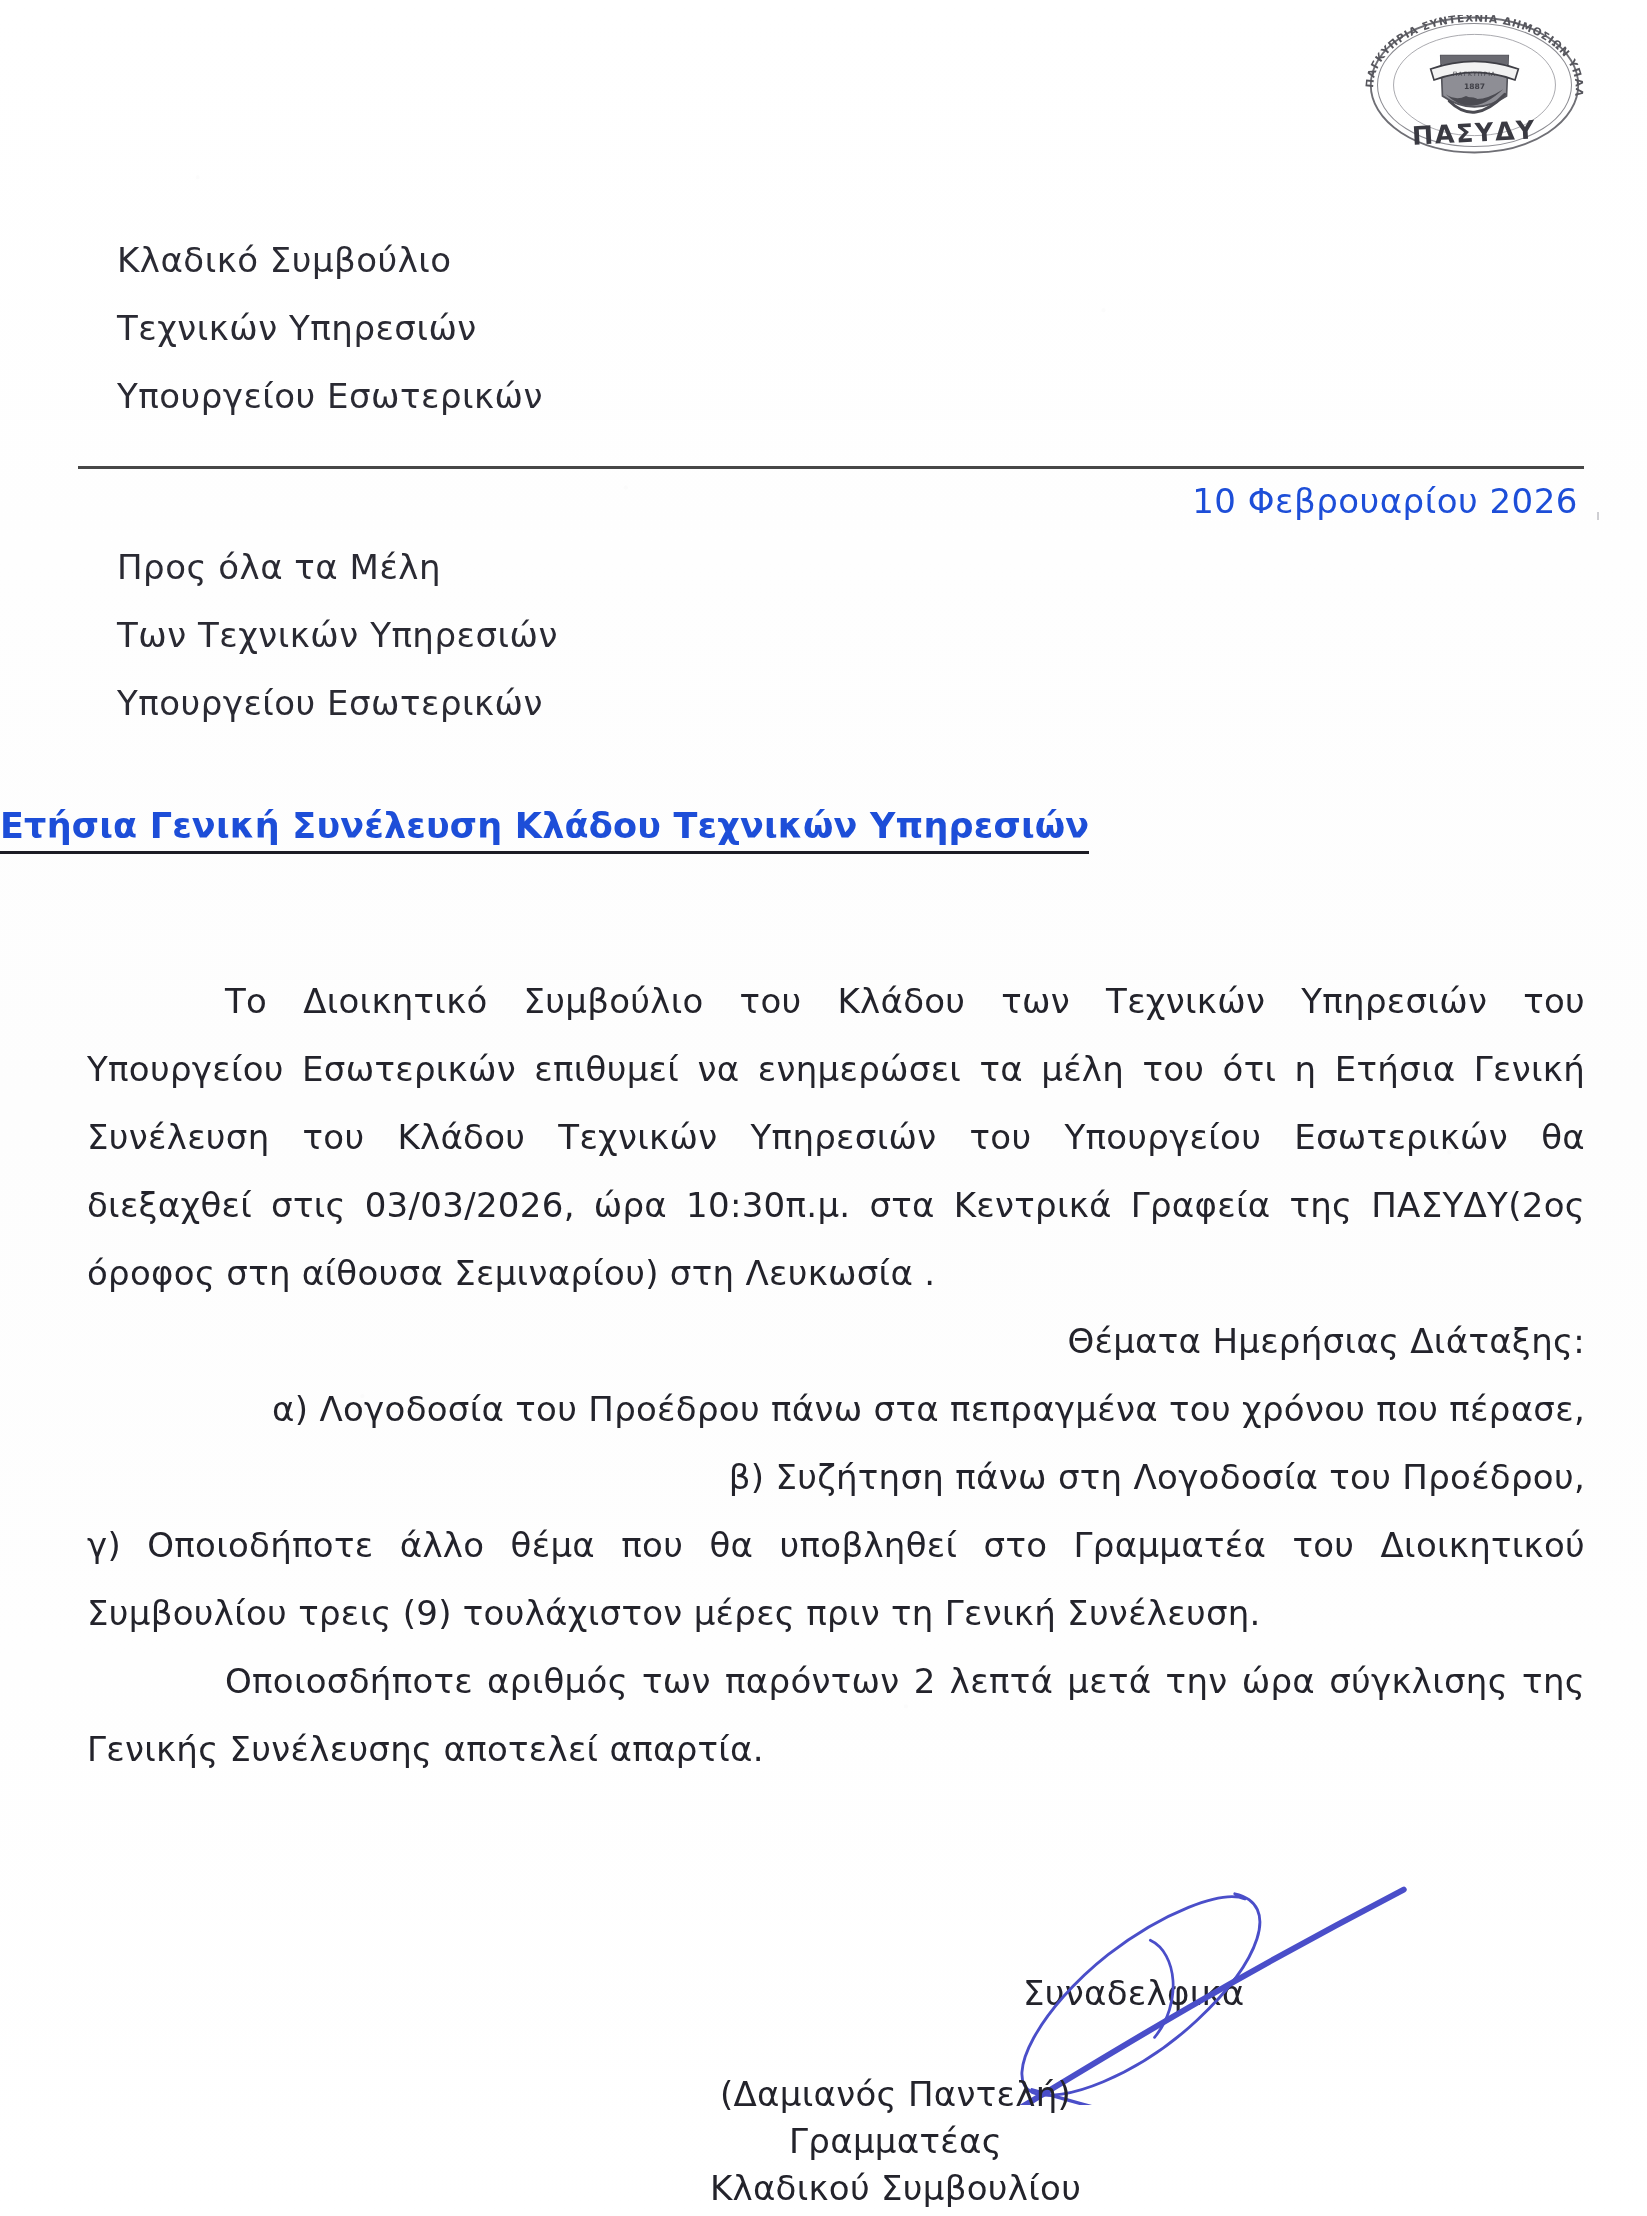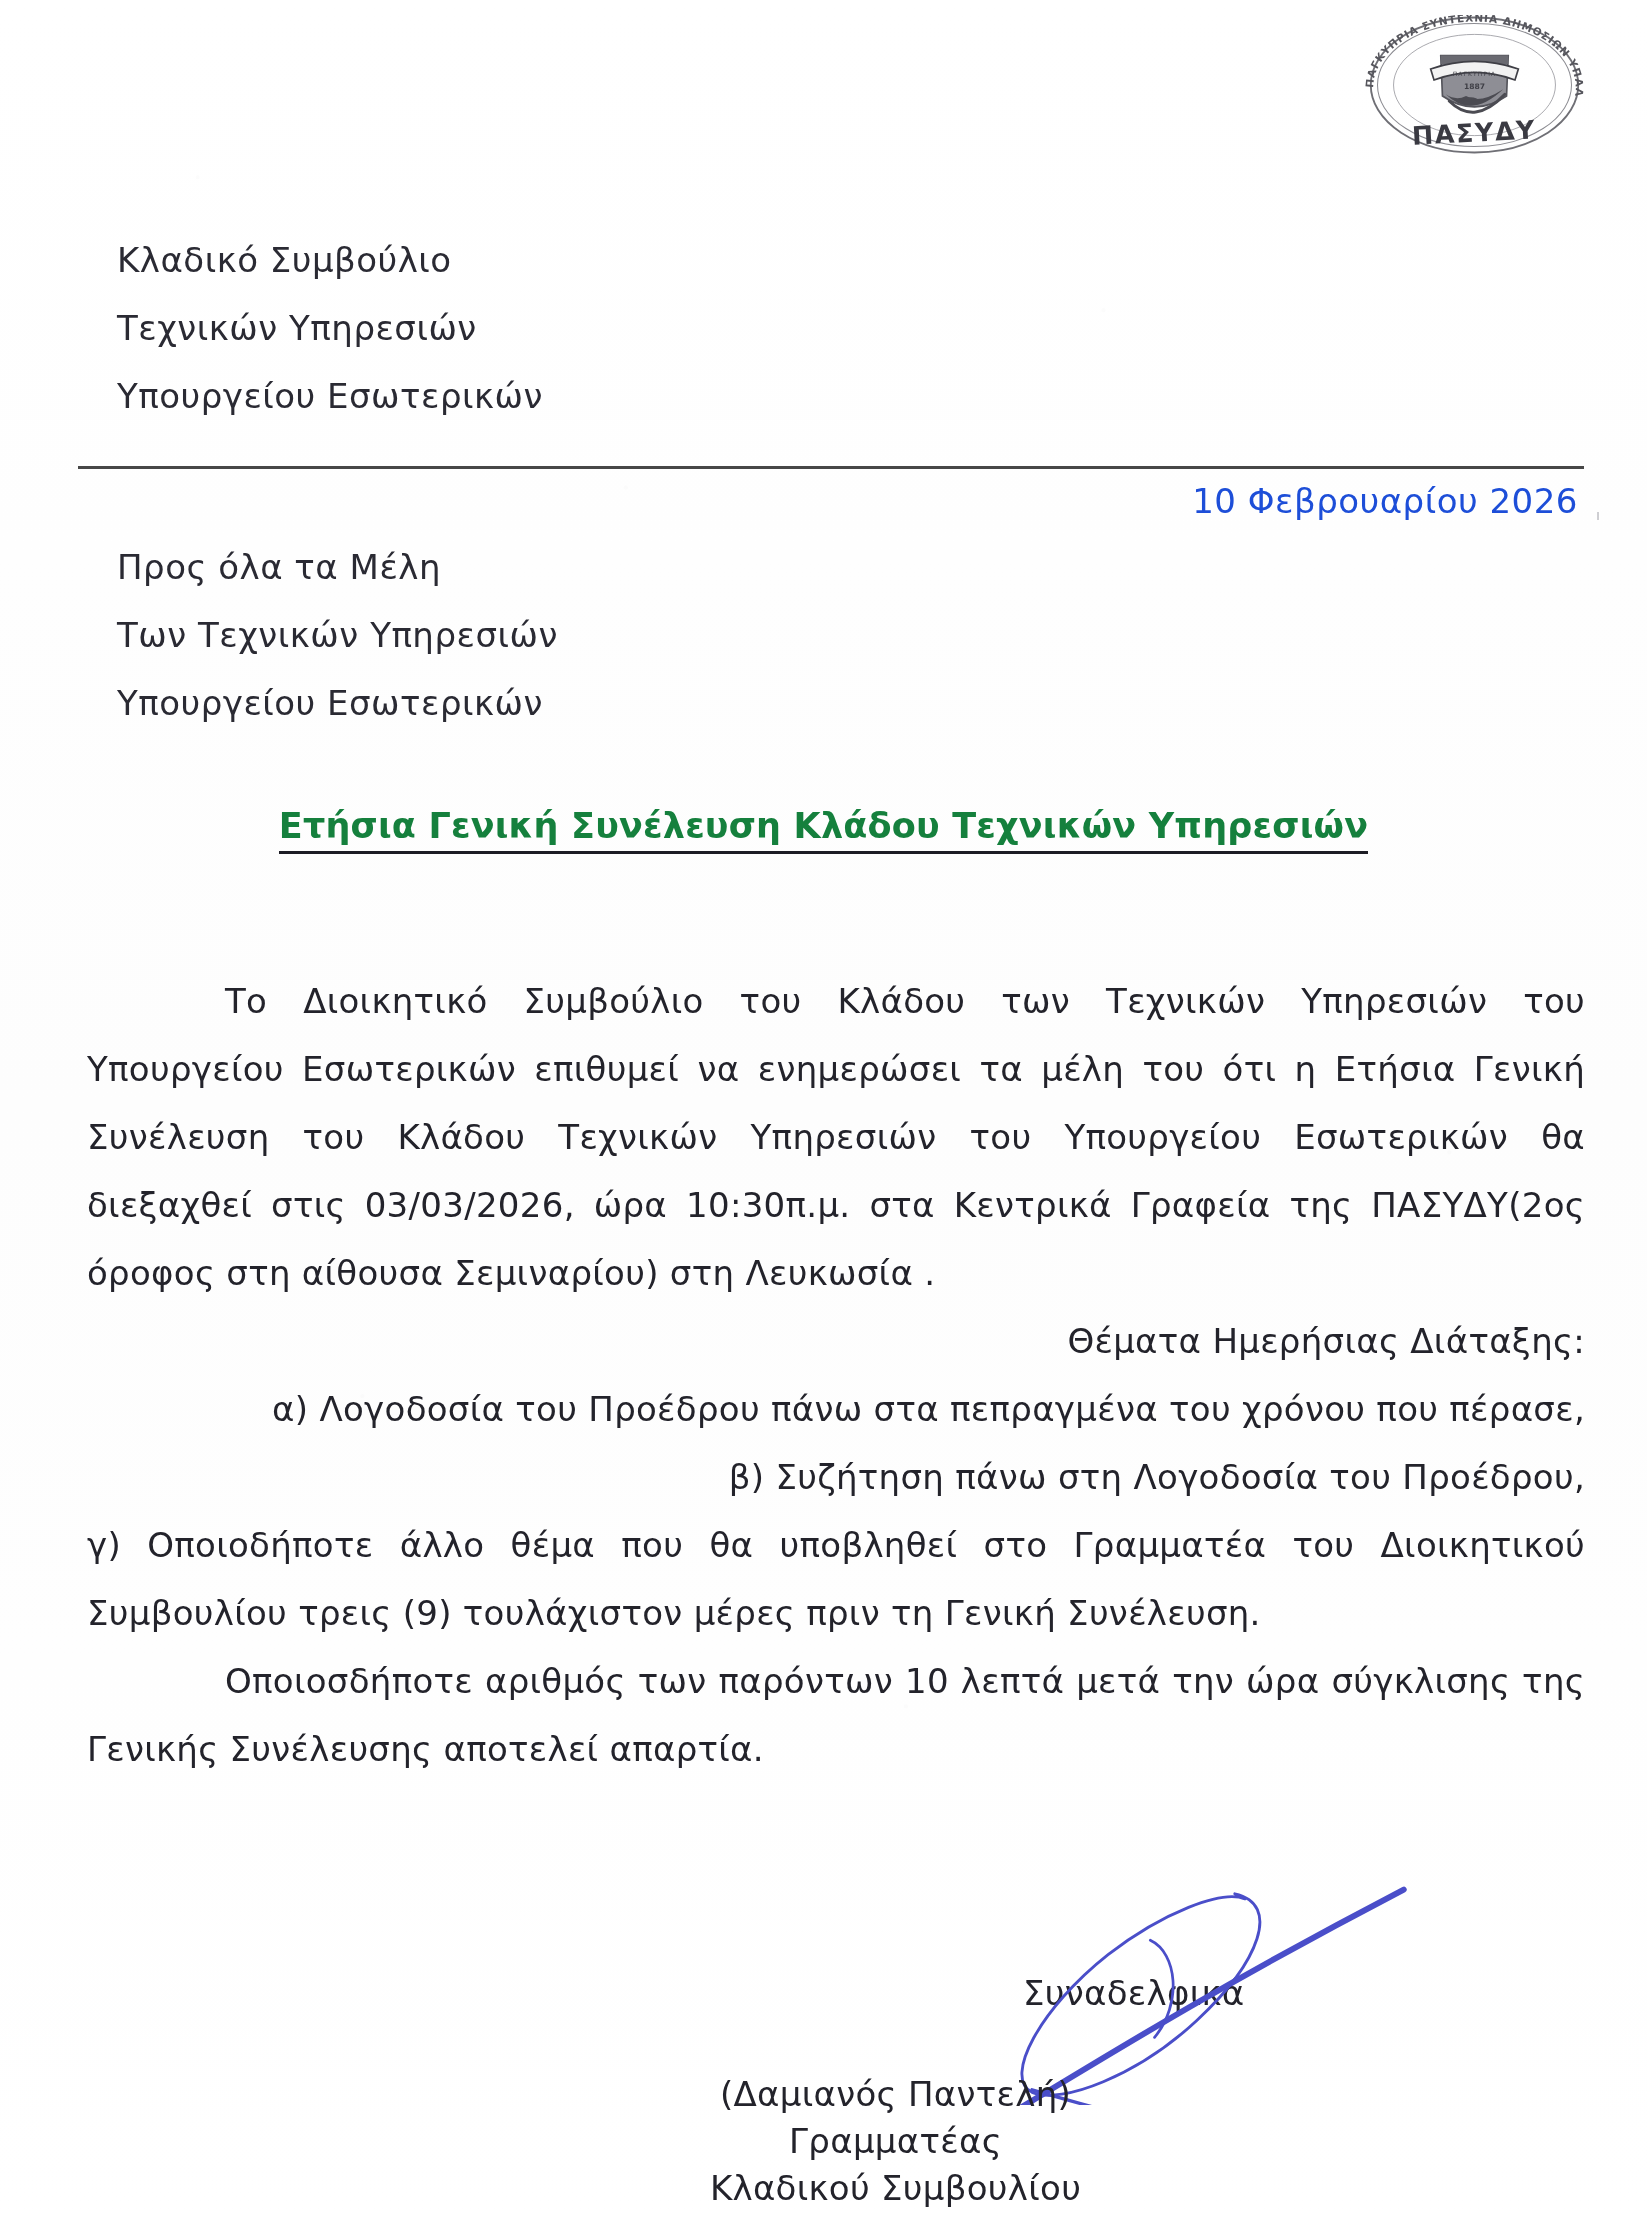--- a/index.html
+++ b/index.html
@@ -85,26 +85,26 @@
     font-size: 14.4px;
     color: #b8b8bd;
   }
 
   
   .title {
     position: absolute;
     left: 0;
     right: 0;
     top: 803px;
-    text-align: center;
+    text-align: left;
     font-size: 35px;
     font-weight: bold;
     line-height: 47px;
     letter-spacing: 0.2px;
-    color: #15803d;
+    color: #1d4ed8;
   }
   .title span {
     display: inline-block;
     border-bottom: 3.4px solid #1d1d25;
     padding-bottom: 0.8px;
   }
 
   
   .body-text {
     position: absolute;
@@ -219,21 +219,21 @@
   <div class="title">
     <div><span>Ετήσια Γενική Συνέλευση Κλάδου Τεχνικών Υπηρεσιών</span></div>
   </div>
 
   <div class="body-text">
     <p class="indent">Το Διοικητικό Συμβούλιο του Κλάδου των Τεχνικών Υπηρεσιών του Υπουργείου Εσωτερικών επιθυμεί να ενημερώσει τα μέλη του ότι η Ετήσια Γενική Συνέλευση του Κλάδου Τεχνικών Υπηρεσιών του Υπουργείου Εσωτερικών θα διεξαχθεί στις 03/03/2026, ώρα 10:30π.μ. στα Κεντρικά Γραφεία της ΠΑΣΥΔΥ(2ος όροφος στη αίθουσα Σεμιναρίου) στη Λευκωσία .</p>
     <p class="noj">Θέματα Ημερήσιας Διάταξης:</p>
     <p class="noj">α) Λογοδοσία του Προέδρου πάνω στα πεπραγμένα του χρόνου που πέρασε,</p>
     <p class="noj">β) Συζήτηση πάνω στη Λογοδοσία του Προέδρου,</p>
     <p>γ) Οποιοδήποτε άλλο θέμα που θα υποβληθεί στο Γραμματέα του Διοικητικού Συμβουλίου τρεις (9) τουλάχιστον μέρες πριν τη Γενική Συνέλευση.</p>
-    <p class="indent">Οποιοσδήποτε αριθμός των παρόντων 10 λεπτά μετά την ώρα σύγκλισης της Γενικής Συνέλευσης αποτελεί απαρτία.</p>
+    <p class="indent">Οποιοσδήποτε αριθμός των παρόντων 2 λεπτά μετά την ώρα σύγκλισης της Γενικής Συνέλευσης αποτελεί απαρτία.</p>
   </div>
 
   <div class="closing">Συναδελφικά</div>
 
   <div class="signature">
     <svg viewBox="0 0 520 290" xmlns="http://www.w3.org/2000/svg">
       <g fill="none" stroke="#4a4ec9" stroke-linecap="round" stroke-linejoin="round">
 
         <path d="M 35,300 C 120,250 260,160 500,35" stroke-width="7"></path>
 

